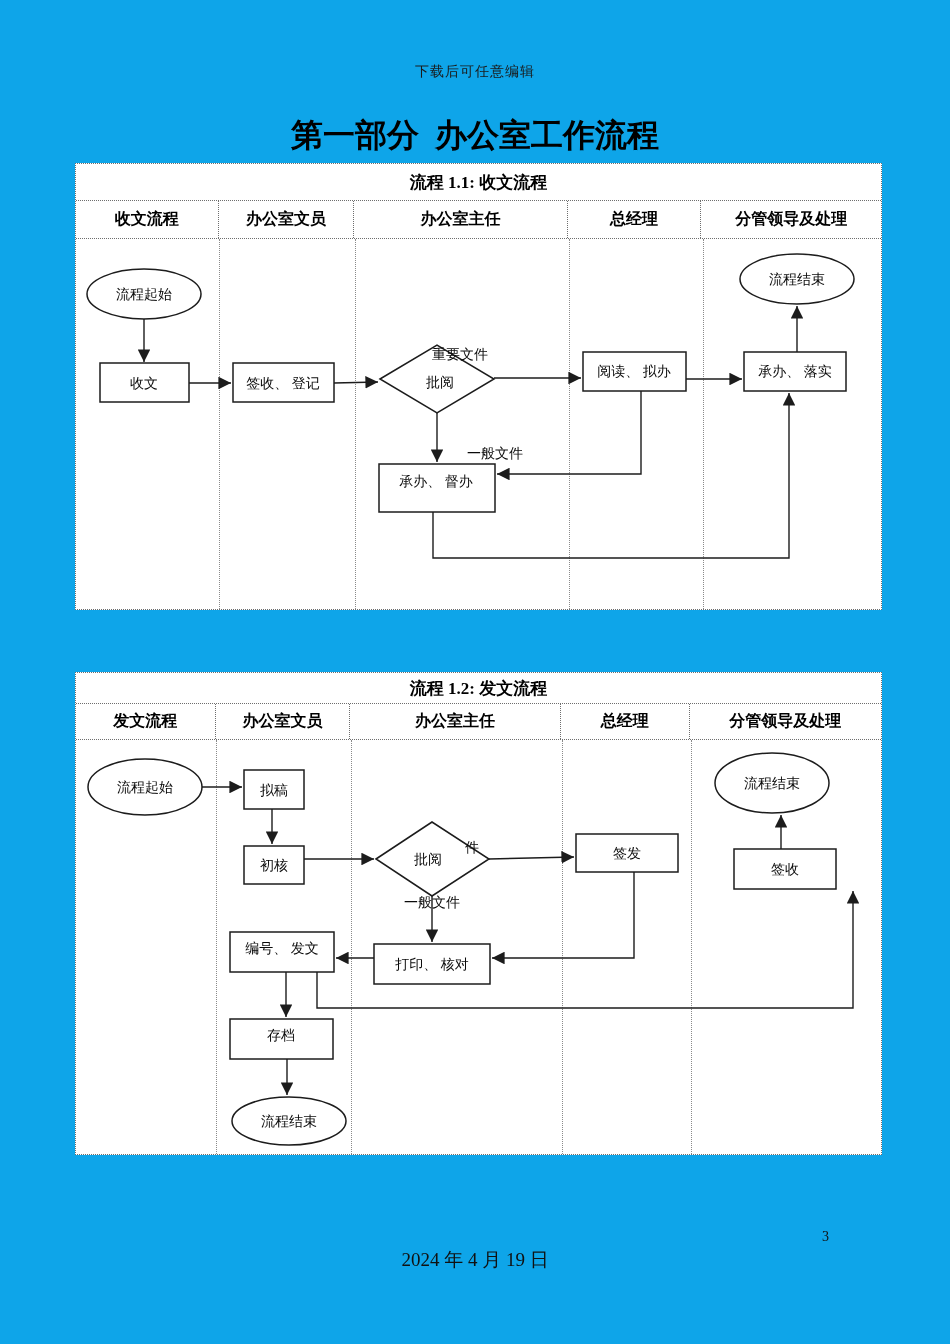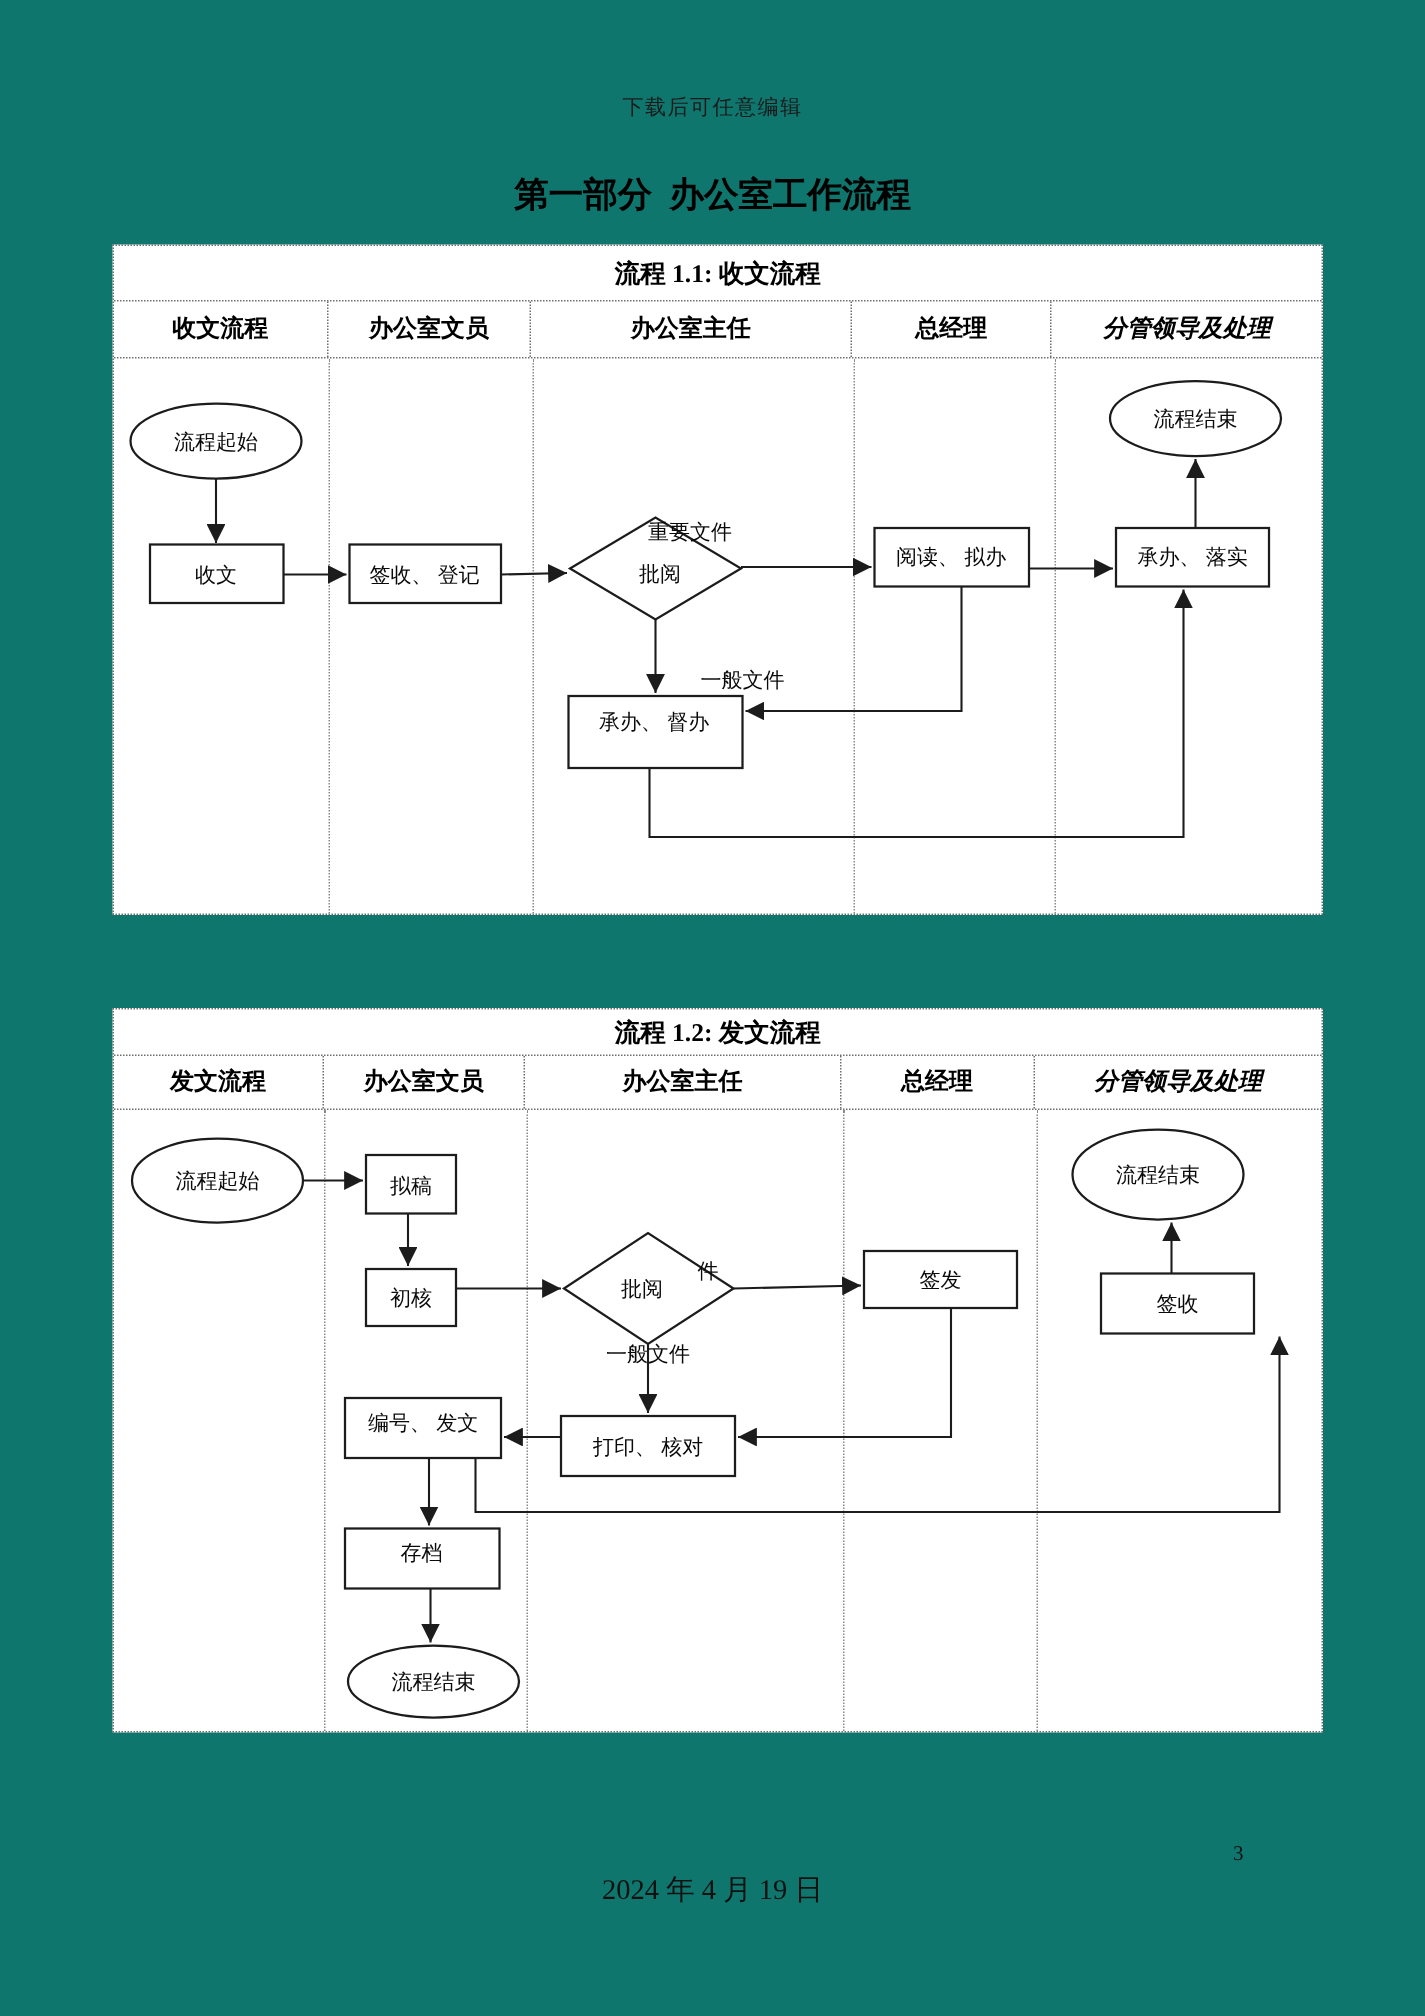--- a/index.html
+++ b/index.html
@@ -1,28 +1,28 @@
 <!DOCTYPE html>
 <html><head>
 <meta charset="utf-8">
 <style>
   * { margin:0; padding:0; box-sizing:border-box; }
   html,body { background:#e8e8e8; }
   .page {
     position:relative; width:950px; height:1344px; margin:0 auto;
-    background:#0f766e; overflow:hidden;
+    background:#0ea5e9; overflow:hidden;
     font-family:"Liberation Serif","DejaVu Serif",serif; color:#000;
   }
   .watermark {
     position:absolute; top:63px; left:0; width:100%;
     text-align:center; font-size:14px; letter-spacing:1px; color:#1a1a1a;
   }
   .doc-title {
     position:absolute; top:114px; left:0; width:100%;
-    text-align:center; font-size:23px; font-weight:bold; white-space:pre; color:#000;
+    text-align:center; font-size:32px; font-weight:bold; white-space:pre; color:#000;
   }
   .flow-table {
     position:absolute; left:75px; width:807px;
     border:1px dotted #6e6e6e; background:#fff;
   }
   .t1 { top:163px; height:447px; }
   .t2 { top:672px; height:483px; }
   .tbl-title {
     width:100%; text-align:center; font-weight:bold; font-size:17px;
     border-bottom:1px dotted #6e6e6e;
@@ -31,21 +31,21 @@
   .t1 .tbl-title { height:37px;font-family:Liberation Serif, serif; }
   .t2 .tbl-title { height:31px; }
   .col-row { display:flex; width:100%; border-bottom:1px dotted #6e6e6e; }
   .t1 .col-row { height:38px; }
   .t2 .col-row { height:36px; }
   .col-cell {
     display:flex; align-items:center; justify-content:center;
     font-weight:bold; font-size:16px;
     border-right:1px dotted #6e6e6e;
   }
-  .col-cell:last-child { border-right:none;font-style:italic; }
+  .col-cell:last-child { border-right:none; }
   .tbl-body { position:relative; width:100%; }
   .t1 .tbl-body { height:370px; }
   .t2 .tbl-body { height:414px; }
   .vline { position:absolute; top:0; bottom:0; width:0; border-left:1px dotted #8a8a8a; }
   .flow-svg { position:absolute; left:0; top:0; }
   .shape { fill:#ffffff; stroke:#1c1c1c; stroke-width:1.5; }
   .edge  { fill:none; stroke:#1c1c1c; stroke-width:1.4; }
   .ntext {
     font-family:"Liberation Serif","DejaVu Serif",serif;
     font-size:14px; fill:#0a0a0a; text-anchor:middle;

